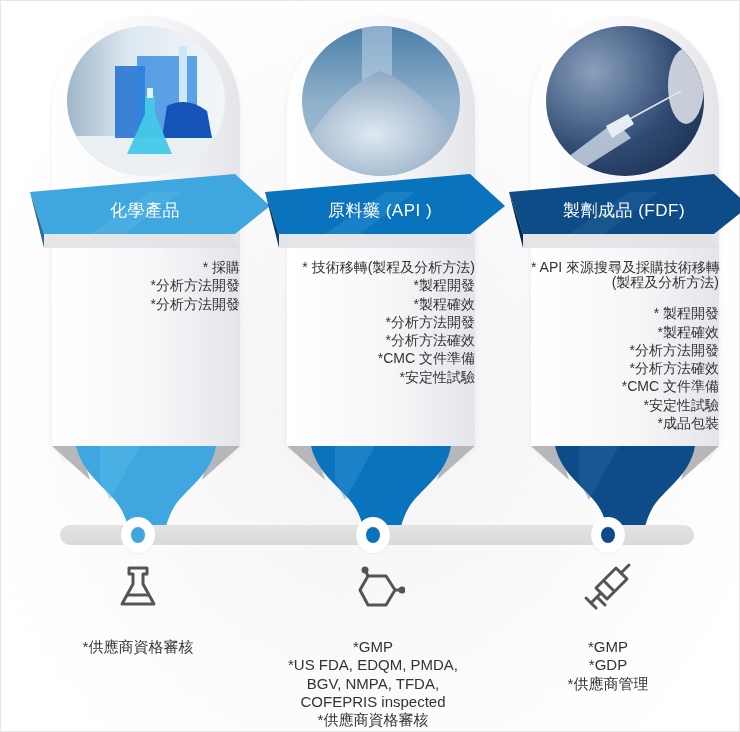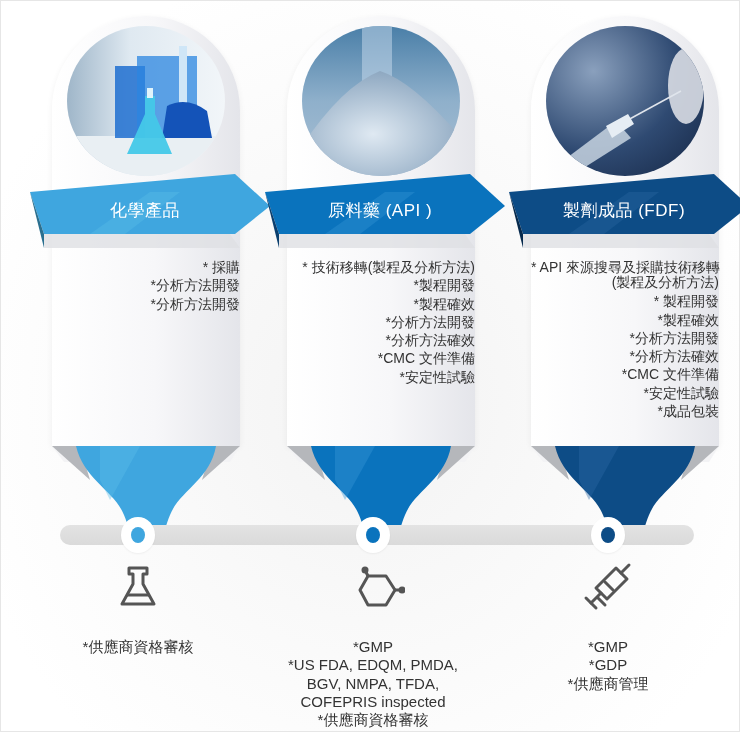--- a/index.html
+++ b/index.html
@@ -162,21 +162,21 @@
     <svg viewBox="0 0 240 76">
       <polygon points="0,20 205,2 240,34 205,62 14,62" fill="#0d4c86"></polygon>
       <polygon points="60,62 120,20 150,20 95,62" fill="#2d6aa4" opacity="0.35"></polygon>
       <polygon points="0,20 14,62 14,76" fill="#062a4d"></polygon>
       <polygon points="14,62 200,62 210,76 14,76" fill="#dfe0e4" opacity="0.8"></polygon>
     </svg>
     <div class="ribbon-label">製劑成品 (FDF)</div>
   </div>
   <div class="items">
     <div>*  API 來源搜尋及採購技術移轉</div>
-    <div style="line-height:13px;margin-bottom:3px;">(製程及分析方法)</div>
+    <div style="line-height:13px;margin-bottom:15px;">(製程及分析方法)</div>
     <div>* 製程開發</div>
     <div>*製程確效</div>
     <div>*分析方法開發</div>
     <div>*分析方法確效</div>
     <div>*CMC  文件準備</div>
     <div>*安定性試驗</div>
     <div>*成品包裝</div>
   </div>
   <div class="funnel">
     <svg viewBox="0 0 240 110">

